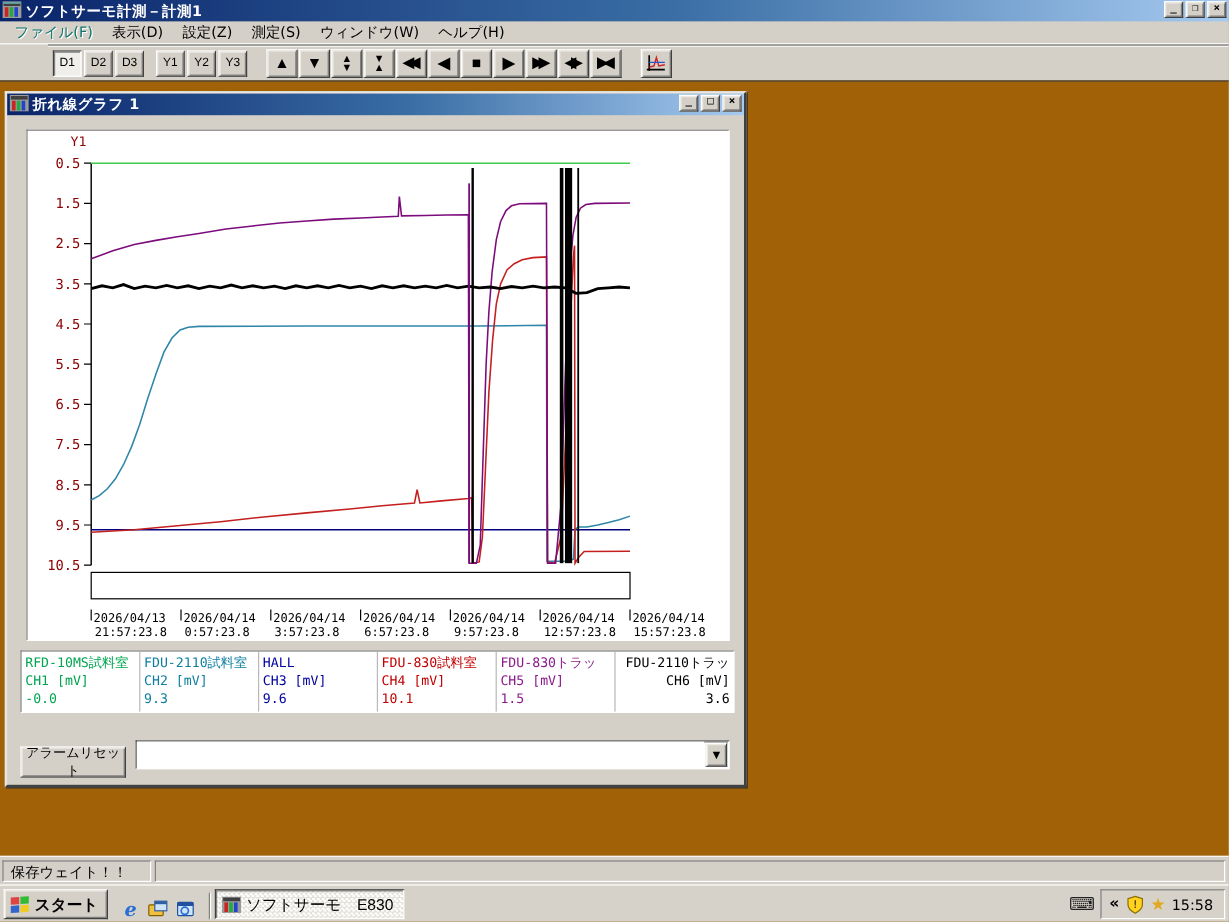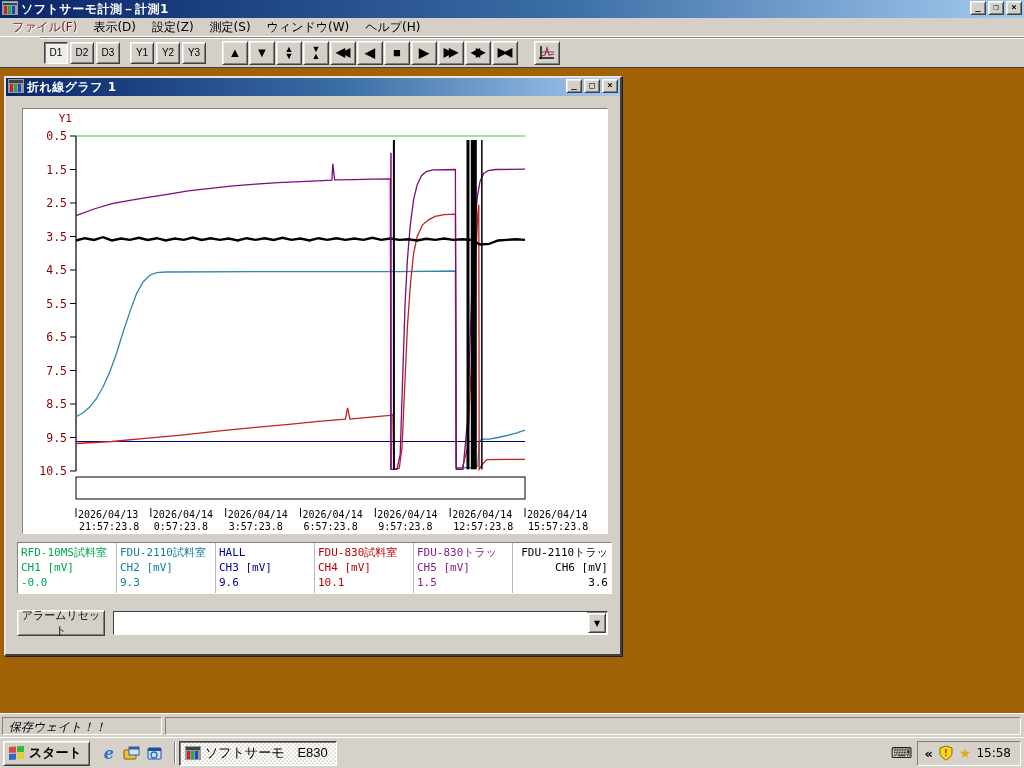--- a/index.html
+++ b/index.html
@@ -14,21 +14,21 @@
 
   
   .titlebar { height:18px; background:linear-gradient(90deg,#0a246a,#3a6ea5 55%,#a6caf0); display:flex; padding:1px 2px; color:#fff; font-weight:bold; flex:none; }
   .titlebar .ttl { margin-left:3px; font-size:12px; letter-spacing:0.5px; white-space:nowrap; }
   .win-btns { margin-left:auto; display:flex; gap:2px; }
   .win-btn { width:16px; height:14px; font-size:9px; line-height:11px; text-align:center; color:#000; font-weight:bold; font-family:"DejaVu Sans Mono",monospace; cursor:default; }
 
   
   .menubar { height:19px; display:flex; align-items:center; padding-left:4px; background:#d4d0c8; border-bottom:1px solid #fff; flex:none; }
   .menu-item { padding:2px 8px; color:#000; }
-  .menu-item.disabled { color:#7f1d1d; text-shadow:1px 1px 0 #ffffff; }
+  .menu-item.disabled { color:#0f766e; text-shadow:1px 1px 0 #ffffff; }
 
   
   .toolbar { height:30px; display:flex; align-items:center; padding:2px 4px; gap:2px; background:#d4d0c8; border-top:1px solid #808080; box-shadow:inset 0 1px 0 #ffffff; flex:none;margin-left:40px; }
   .tb-btn { width:24px; height:22px; font-size:10px; text-align:center; color:#000; display:flex; align-items:center; justify-content:center; }
   .tb-arrow { width:26px; height:24px; display:flex; flex-direction:column; align-items:center; justify-content:center; font-weight:bold; color:#000; }
   .tb-arrow .g { font-size:13px; line-height:13px; }
   .tb-arrow .g.dbl { letter-spacing:-4px; text-indent:-4px; font-size:12px; }
   .tb-arrow .st { font-size:9px; line-height:7px; }
   .gap6 { width:6px; } .gap12 { width:12px; }
 
@@ -39,33 +39,33 @@
   .child { position:absolute; left:4px; top:8px; width:618px; height:580px; background:#d4d0c8; border:2px solid; border-color:#e8e5de #404040 #404040 #e8e5de; box-shadow:1px 1px 0 #202020; }
   .child-body { padding:12px 12px 0 16px; }
 
   .chart-panel { width:586px; height:426px; background:#fff; border:1px solid; border-color:#808080 #ffffff #ffffff #808080; }
 
   .legend { margin-top:8px; margin-left:-5px; width:595px; height:52px; background:#fff; border:1px solid; border-color:#808080 #ffffff #ffffff #808080; display:flex; font-family:"DejaVu Sans Mono",monospace; font-size:11px; }
   .legend-col { flex:1; border-right:1px solid #b8b8b8; padding:2px 3px; line-height:15px; white-space:nowrap; overflow:hidden; }
   .legend-col:last-child { border-right:none;text-align:right; }
 
   .bottom-row { margin-top:16px; margin-left:-5px; display:flex; align-items:center; gap:8px; }
-  .alarm-btn { width:88px; height:26px; font-size:11px; display:flex; align-items:center; justify-content:center; color:#000; }
+  .alarm-btn { width:88px; height:26px; font-size:11px; display:flex; align-items:center; justify-content:center; color:#000;margin-top:12px; }
   .combo { flex:1; height:24px; background:#fff; border:1px solid; border-color:#404040 #ffffff #ffffff #404040; box-shadow:inset 1px 1px 0 #808080; display:flex; }
   .combo input { flex:1; border:none; outline:none; font:12px "DejaVu Sans",sans-serif; padding:2px 4px; background:#fff; }
   .dd-btn { width:18px; margin:1px; display:flex; align-items:center; justify-content:center; font-size:8px; color:#000; }
 
   
   .statusbar { height:24px; background:#d4d0c8; display:flex; gap:3px; padding:3px 3px 2px 2px; border-top:1px solid #ffffff; flex:none; }
   .status-panel { font-size:12px; padding:1px 6px; color:#000; white-space:nowrap; }
-  .status-panel.first { width:160px;font-style:italic; }
+  .status-panel.first { width:124px; }
   .status-panel.rest { flex:1; }
 
   
-  .taskbar { height:31px; background:#d6d2c9; border-top:1px solid #ffffff; display:flex; align-items:center; padding:2px 3px; gap:4px; flex:none; }
+  .taskbar { height:31px; background:#d6d2c9; border-top:1px solid #ffffff; display:flex; align-items:flex-end; padding:2px 3px; gap:4px; flex:none; }
   .start-btn { height:25px; display:flex; align-items:center; gap:4px; padding:0 7px 0 4px; font-weight:bold; font-size:13px; color:#000; }
   .ql { display:flex; align-items:center; gap:5px; padding:0 6px; }
   .ql-icon { width:18px; height:18px; display:flex; align-items:center; justify-content:center; }
   .vdiv { width:1px; height:22px; background:#808080; box-shadow:1px 0 0 #fff; }
   .task-btn { width:158px; height:25px; display:flex; align-items:center; gap:4px; padding:0 5px; font-size:13px; color:#000;
     background:repeating-conic-gradient(#ffffff 0% 25%, #e4e1da 0% 50%) 0 0/4px 4px; border:1px solid; border-color:#404040 #ffffff #ffffff #404040; box-shadow:inset 1px 1px 0 #808080; }
   .tray-area { margin-left:auto; display:flex; align-items:center; gap:5px; }
   .kb-icon { font-size:15px; line-height:15px; color:#222; }
   .tray { height:25px; border:1px solid; border-color:#808080 #ffffff #ffffff #808080; display:flex; align-items:center; gap:5px; padding:0 9px 0 6px; }
   .chev { font-size:13px; font-weight:bold; color:#000; }

